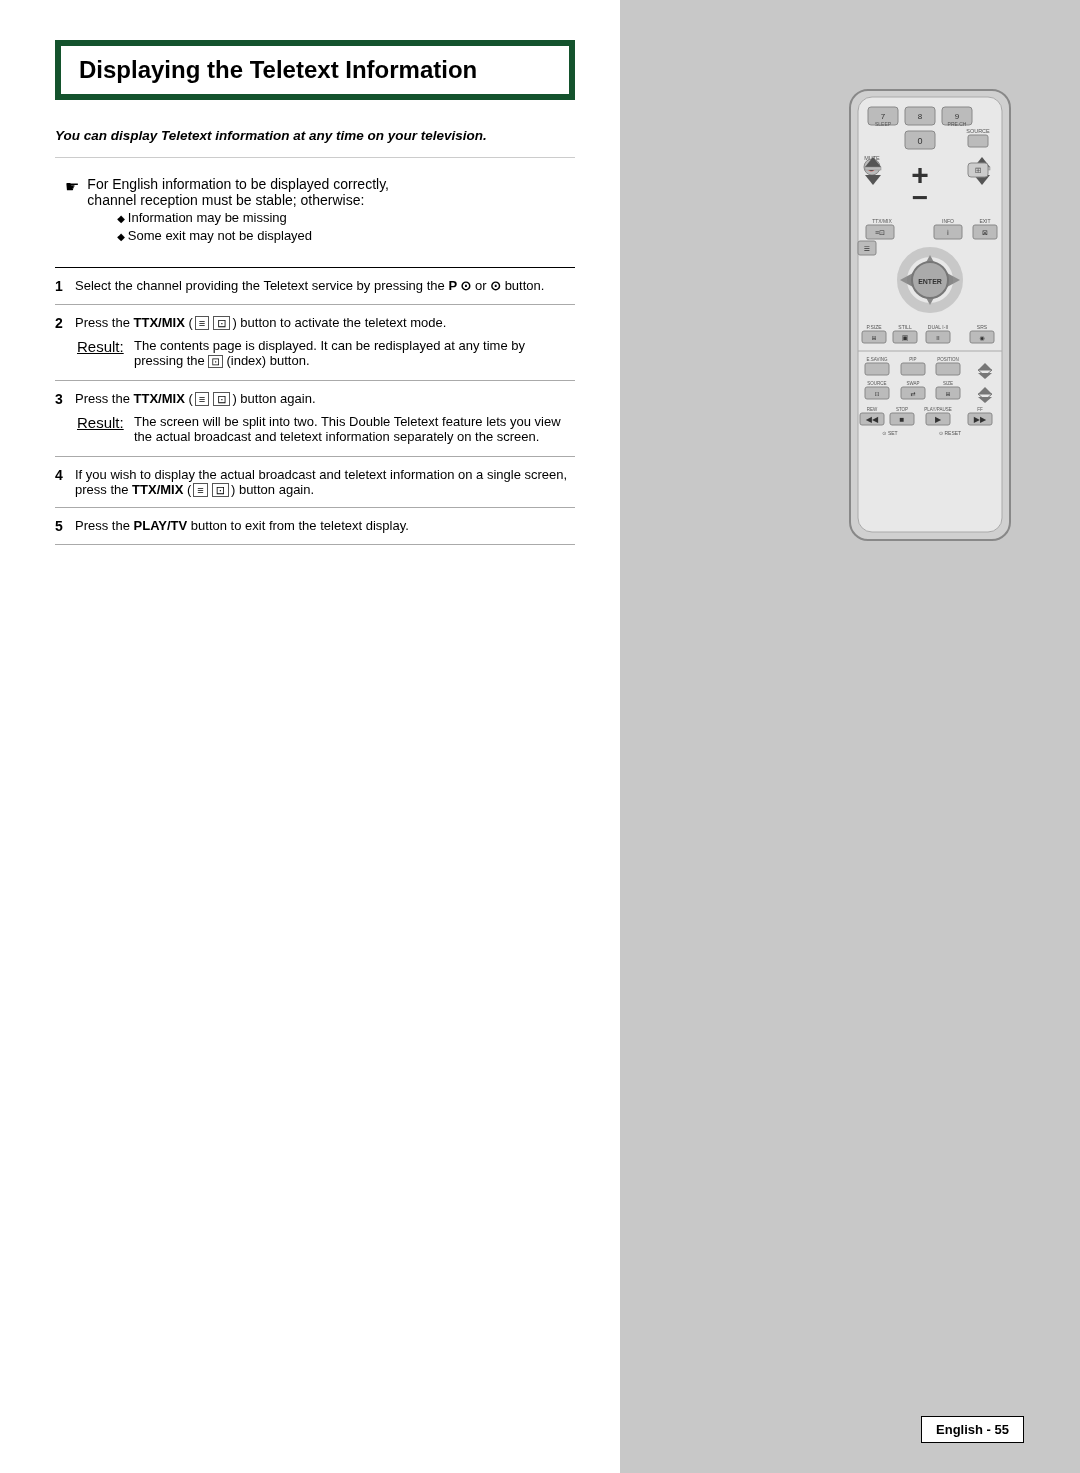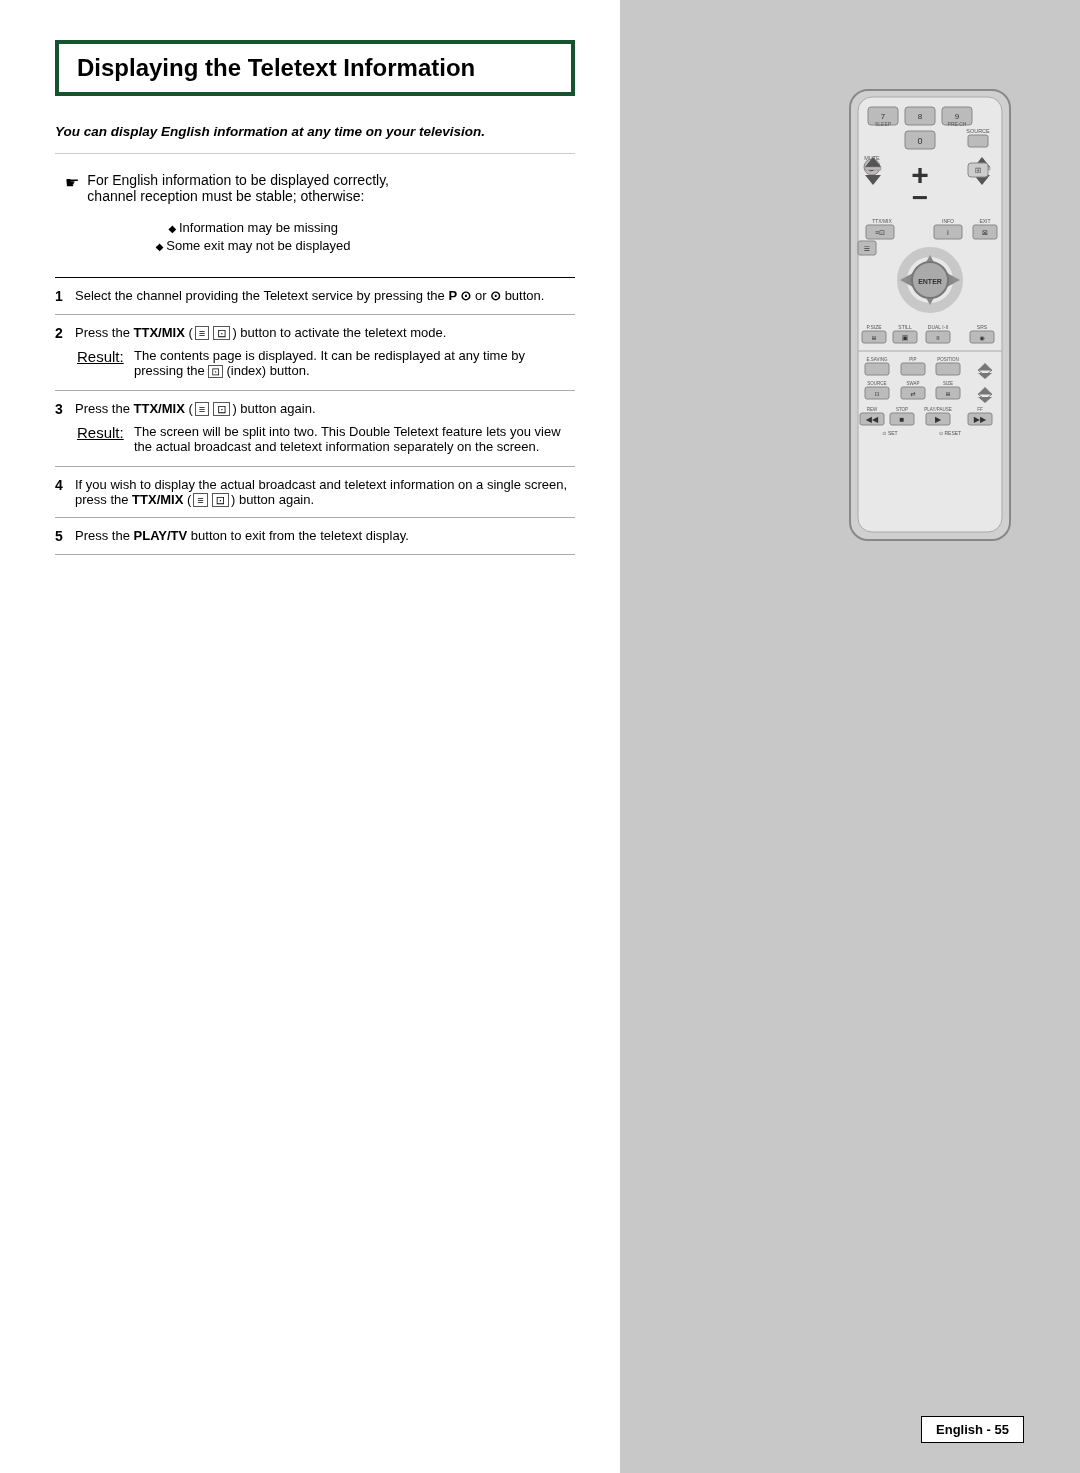--- a/index.html
+++ b/index.html
@@ -27,21 +27,21 @@
     .right-panel {
       position: absolute;
       right: 0;
       top: 0;
       width: 460px;
       height: 1473px;
       background: #c8c8c8;
     }
 
     .page-title-box {
-      border: 4px solid #14532d;
+      border: 6px solid #14532d;
       padding: 10px 18px;
       margin-bottom: 28px;
       display: inline-block;
       width: 100%;
     }
 
     .page-title {
       font-size: 24px;
       font-weight: bold;
       color: #000;
@@ -66,23 +66,22 @@
     .note-icon {
       font-size: 16px;
       margin-right: 8px;
       margin-top: 1px;
       flex-shrink: 0;
     }
 
     .bullet-list {
       list-style: none;
       margin-left: 30px;
-      margin-top: 16px;
+      margin-top: 2px;
       margin-bottom: 14px;
-      text-align: center;
     }
 
     .bullet-list li {
       font-size: 13px;
       margin-bottom: 3px;
     }
 
     .bullet-list li::before {
       content: "◆ ";
       font-size: 10px;
@@ -146,21 +145,21 @@
   </style>
 </head>
 <body>
 
 <div class="page-container">
 
   <div class="page-title-box">
     <h1 class="page-title">Displaying the Teletext Information</h1>
   </div>
 
-  <p class="subtitle">You can display English information at any time on your television.</p>
+  <p class="subtitle">You can display Teletext information at any time on your television.</p>
 
   <div class="note-block">
     <span class="note-icon">☛</span>
     <div>
       <span>For English information to be displayed correctly,</span><br>
       <span>channel reception must be stable; otherwise:</span>
       <ul class="bullet-list">
         <li>Information may be missing</li>
         <li>Some exit may not be displayed</li>
       </ul>

